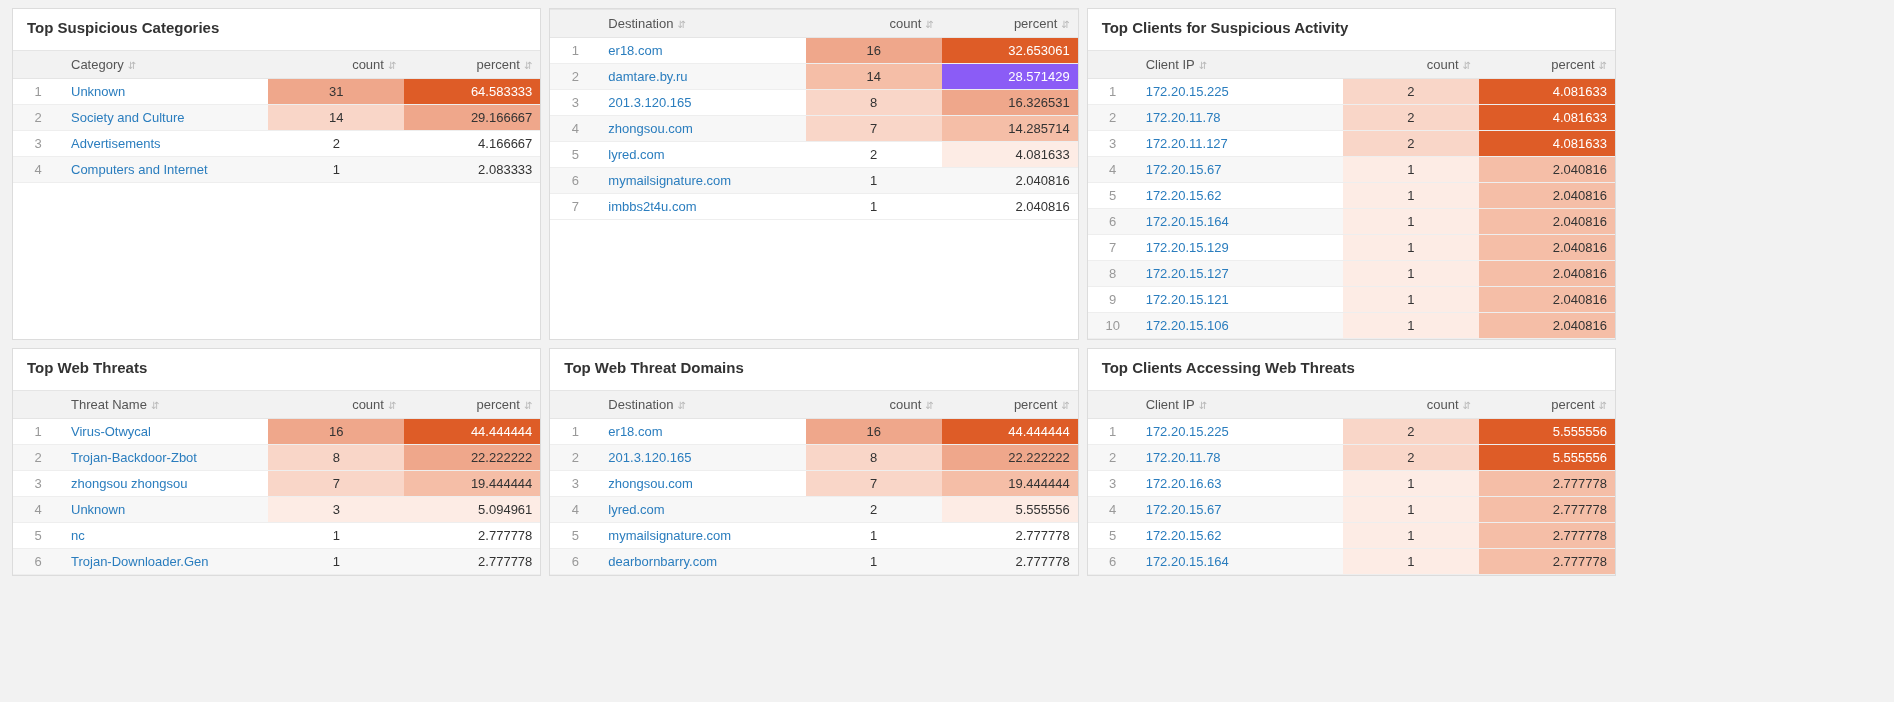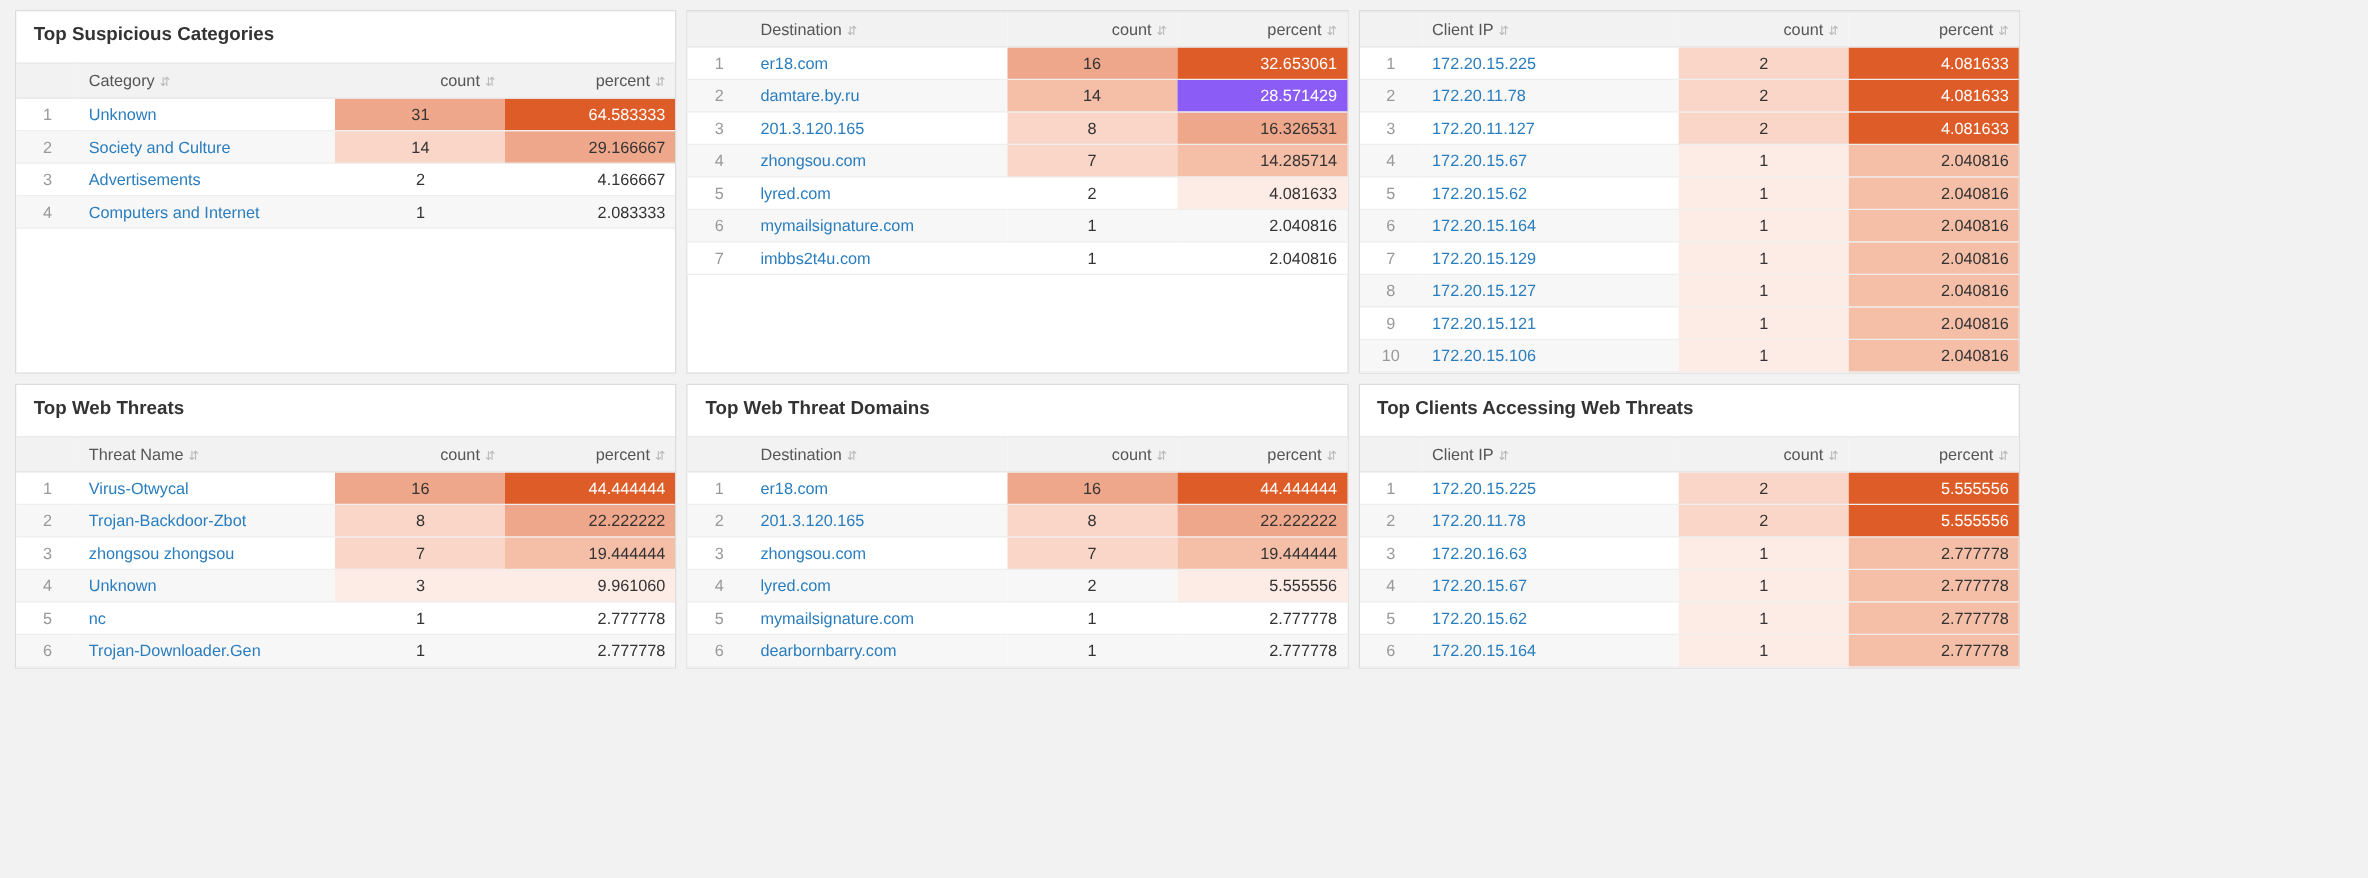--- a/index.html
+++ b/index.html
@@ -122,20 +122,21 @@
           <tr class="even">
             <td class="idxcell">7</td>
             <td class="linkcell"><span class="lk">imbbs2t4u.com</span></td>
             <td class="countcell heat-nc">1</td>
             <td class="pctcell heat-nc">2.040816</td>
           </tr>
         </tbody>
       </table>
     </div>
     <div class="panel">
+      <div class="panel-title">Top Clients for Suspicious Activity</div>
       <table>
         <thead>
           <tr>
             <th class="idxcol"><span></span></th>
             <th class="catcol"><span>Client IP</span><span class="sort-glyph">⇵</span></th>
             <th class="numcol"><span>count</span><span class="sort-glyph">⇵</span></th>
             <th class="numcol"><span>percent</span><span class="sort-glyph">⇵</span></th>
           </tr>
         </thead>
         <tbody>
@@ -229,21 +230,21 @@
           <tr class="even">
             <td class="idxcell">3</td>
             <td class="linkcell"><span class="lk">zhongsou zhongsou</span></td>
             <td class="countcell heat-2">7</td>
             <td class="pctcell heat-3">19.444444</td>
           </tr>
           <tr class="odd">
             <td class="idxcell">4</td>
             <td class="linkcell"><span class="lk">Unknown</span></td>
             <td class="countcell heat-1">3</td>
-            <td class="pctcell heat-1">9.961060</td>
+            <td class="pctcell heat-1">5.094961</td>
           </tr>
           <tr class="even">
             <td class="idxcell">5</td>
             <td class="linkcell"><span class="lk">nc</span></td>
             <td class="countcell heat-nc">1</td>
             <td class="pctcell heat-nc">2.777778</td>
           </tr>
           <tr class="odd">
             <td class="idxcell">6</td>
             <td class="linkcell"><span class="lk">Trojan-Downloader.Gen</span></td>

